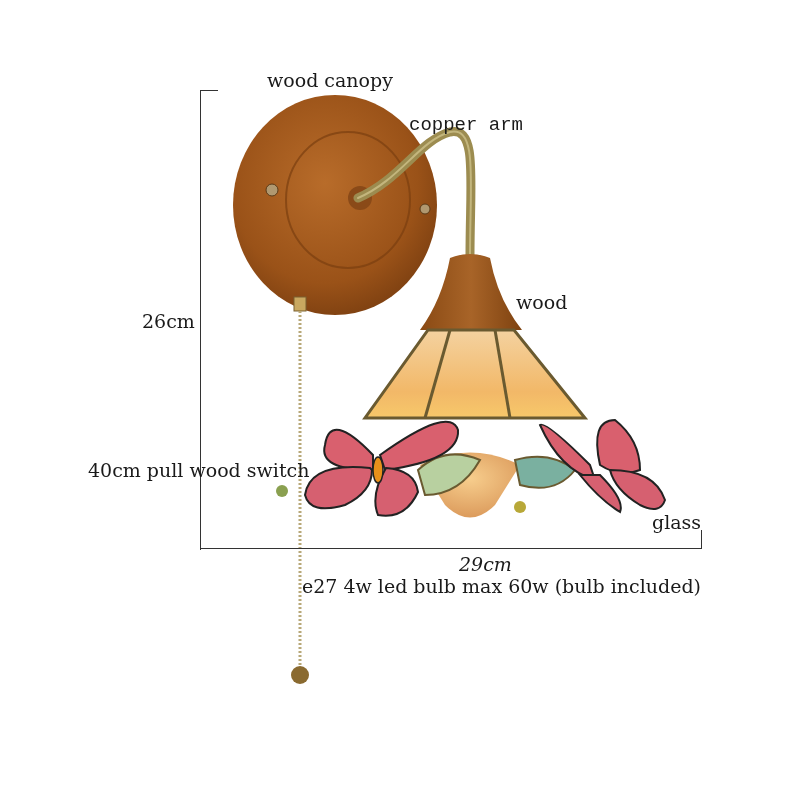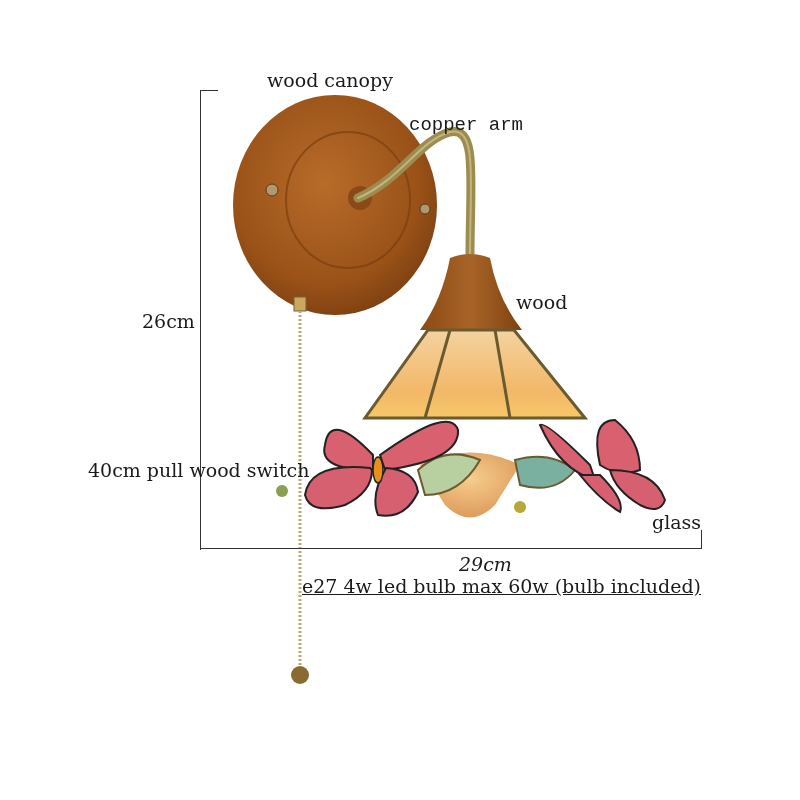--- a/index.html
+++ b/index.html
@@ -84,13 +84,13 @@
 <div class="dim-line" style="left:200px; top:548px; width:502px; height:1px;"></div>
 <div class="dim-line" style="left:701px; top:530px; width:1px; height:18px;"></div>
 
 <div class="label" style="left:267px; top:71px;">wood canopy</div>
 <div class="label" style="left:409px; top:116px;font-family:Liberation Mono, monospace;">copper arm</div>
 <div class="label" style="left:516px; top:293px;">wood</div>
 <div class="label" style="left:142px; top:312px;">26cm</div>
 <div class="label" style="left:88px; top:461px;">40cm pull wood switch</div>
 <div class="label" style="left:634px; top:513px;margin-left:18px;">glass</div>
 <div class="label" style="left:459px; top:555px;font-style:italic;">29cm</div>
-<div class="label" style="left:302px; top:577px;text-decoration:underline;">e27 4w led bulb max 60w (bulb included)</div>
+<div class="label" style="left:302px; top:577px;">e27 4w led bulb max 60w (bulb included)</div>
 
 </body></html>

